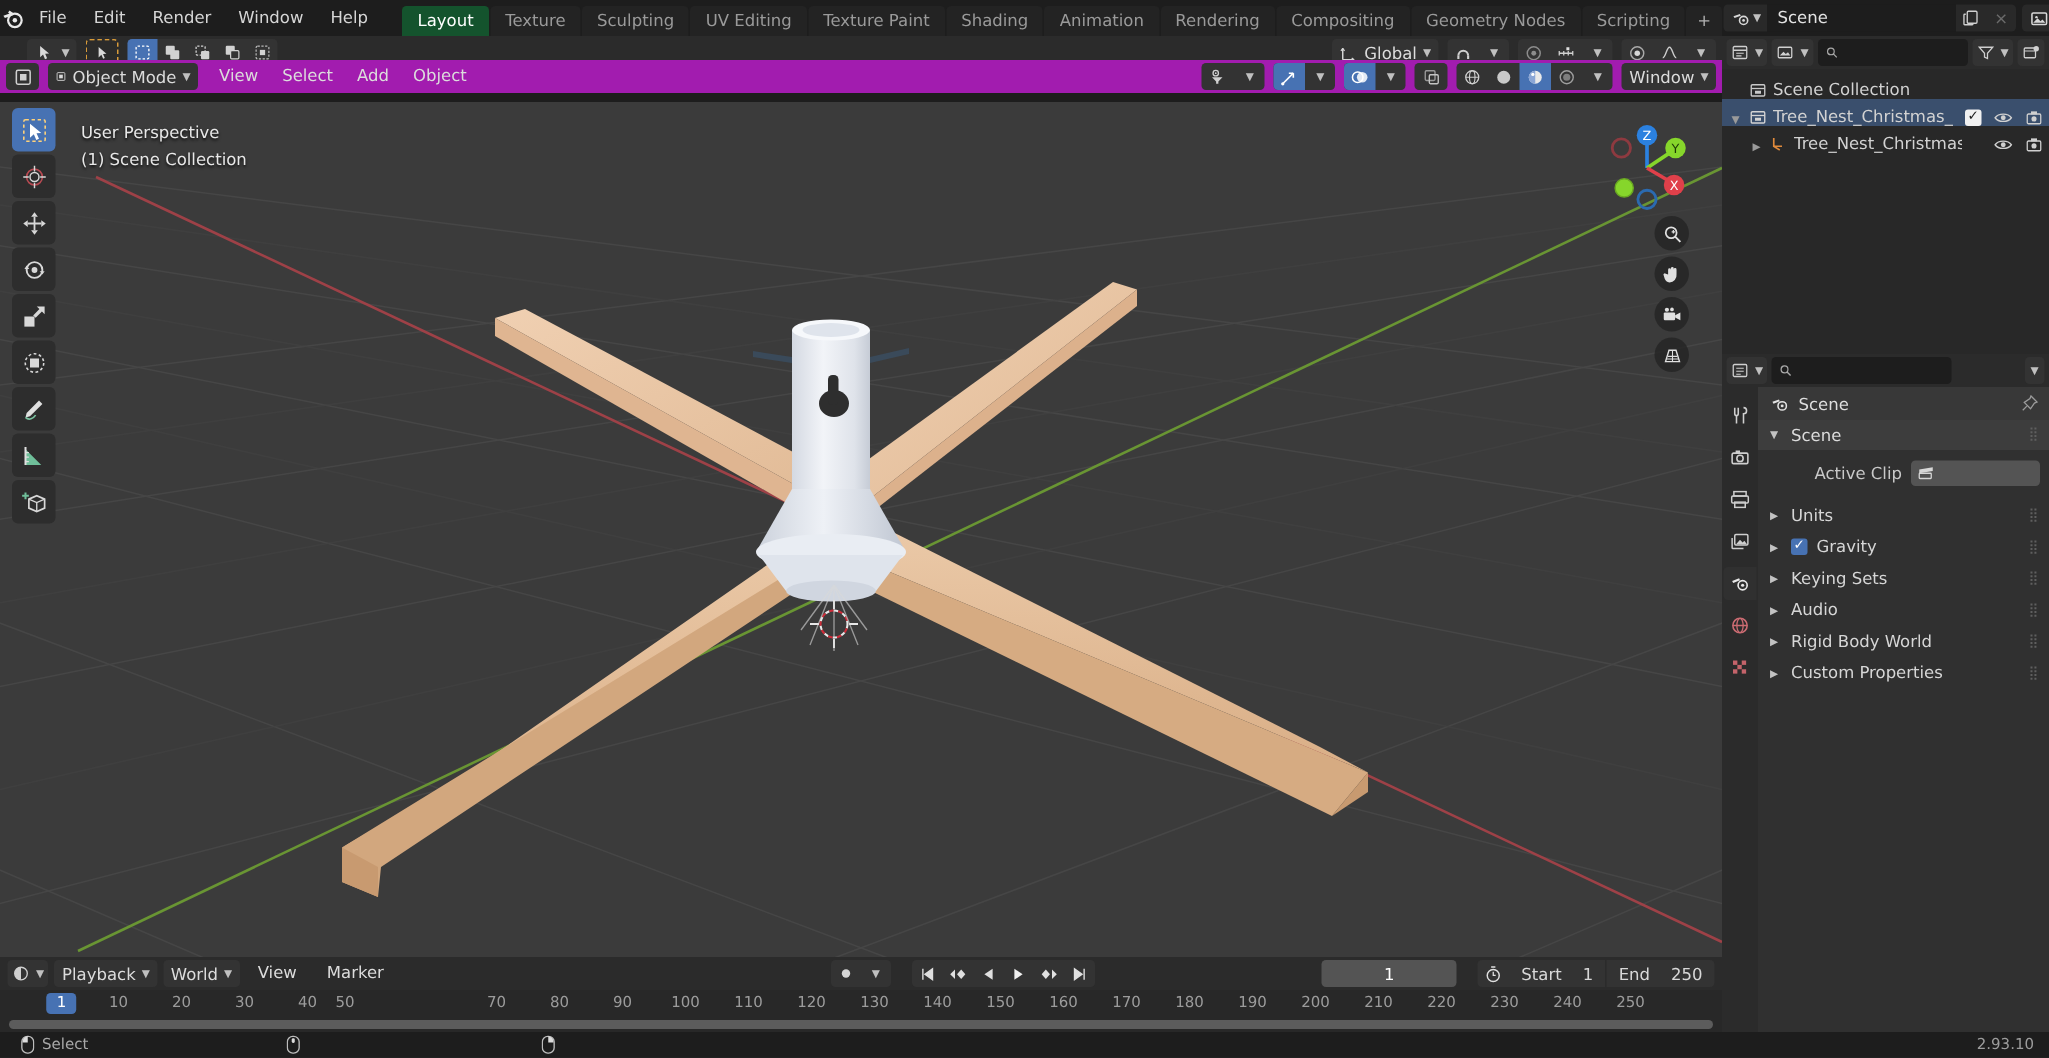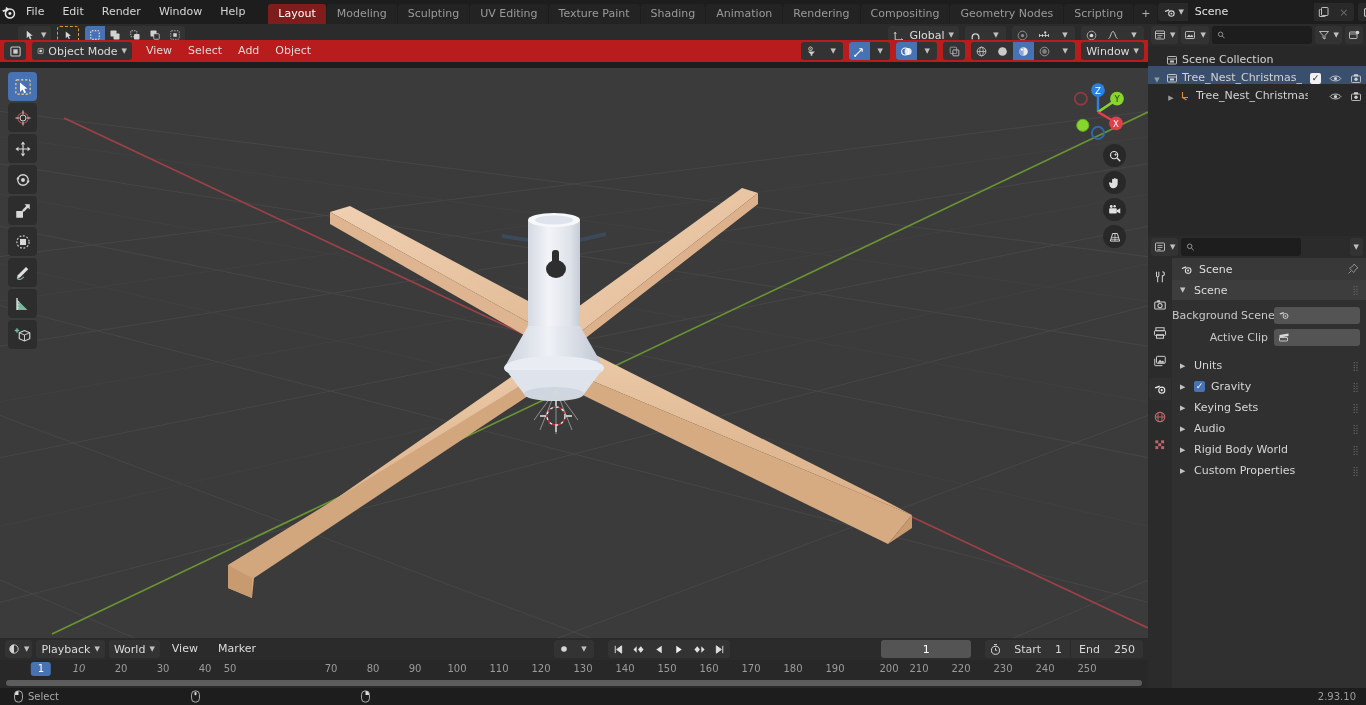--- a/index.html
+++ b/index.html
@@ -23,21 +23,21 @@
   .menu-item {
     padding: 0 9px; height: 24px; line-height: 24px;
     color: #d6d6d6; font-size: 11px; white-space: nowrap;
   }
   .ws-tabs { display: flex; align-items: flex-end; height: 24px; margin-left: 14px; }
   .ws-tab {
     height: 20px; line-height: 20px; padding: 0 10px;
     font-size: 11px; color: #9a9a9a; background: #232323;
     border-radius: 3px 3px 0 0; margin-right: 1px; white-space: nowrap;
   }
-  .ws-tab.active { background: #7f1d1d; color: #ffffff; }
+  .ws-tab.active { background: #14532d; color: #ffffff; }
   .ws-tab.plus { color: #b0b0b0; padding: 0 7px; background: #232323; }
   .topbar-right {
     margin-left: auto; display: flex; align-items: center; gap: 4px;
     padding-right: 4px; height: 24px;
   }
   .id-block { display: flex; align-items: center; height: 18px; }
   .id-icon-btn {
     display: flex; align-items: center; gap: 2px;
     background: #292929; border-radius: 3px 0 0 3px;
     height: 18px; padding: 0 4px 0 5px;
@@ -73,21 +73,21 @@
     justify-content: center; padding: 0 4px;
   }
   .hdr-seg.on { background: #4772b3; }
   .hdr-seg.first { border-radius: 3px 0 0 3px; }
   .hdr-seg.last { border-radius: 0 3px 3px 0; }
   .sep { width: 6px; }
 
   
   .tool-header {
     position: absolute; left: 0; top: 40px; width: 1148px; height: 22px;
-    background: #b91c1c; display: flex; align-items: center; padding: 0 4px; justify-content: space-between;
+    background: #a21caf; display: flex; align-items: center; padding: 0 4px; justify-content: space-between;
   }
 
   
   .viewport {
     position: absolute; left: 0; top: 68px; width: 1148px; height: 570px;
     background: #3b3b3b; overflow: hidden;
   }
   .vp-canvas { position: absolute; inset: 0; }
   .vp-overlay-text {
     position: absolute; left: 54px; top: 12px;
@@ -251,21 +251,21 @@
       </svg>
     </div>
     <div class="menu-item">File</div>
     <div class="menu-item">Edit</div>
     <div class="menu-item">Render</div>
     <div class="menu-item">Window</div>
     <div class="menu-item">Help</div>
 
     <div class="ws-tabs">
       <div class="ws-tab active">Layout</div>
-      <div class="ws-tab">Modeling</div>
+      <div class="ws-tab">Texture</div>
       <div class="ws-tab">Sculpting</div>
       <div class="ws-tab">UV Editing</div>
       <div class="ws-tab">Texture Paint</div>
       <div class="ws-tab">Shading</div>
       <div class="ws-tab">Animation</div>
       <div class="ws-tab">Rendering</div>
       <div class="ws-tab">Compositing</div>
       <div class="ws-tab">Geometry Nodes</div>
       <div class="ws-tab">Scripting</div>
       <div class="ws-tab plus">+</div>
@@ -605,20 +605,24 @@
 
       <g transform="translate(556,348)">
         <circle r="9" fill="none" stroke="#e8e8e8" stroke-width="1.4" stroke-dasharray="3 3"></circle>
         <circle r="9" fill="none" stroke="#cf2d3a" stroke-width="1.4" stroke-dasharray="3 3" stroke-dashoffset="3"></circle>
         <path d="M0 -16 V-10 M0 10 V16 M-16 0 H-10 M10 0 H16" stroke="#e8e8e8" stroke-width="1.3"></path>
       </g>
 
       <path d="M556 322 L540 362 M556 322 L572 362 M556 322 L556 366 M556 322 L534 352 M556 322 L578 352" stroke="#d8d8d8" stroke-width="0.9" opacity=".6" fill="none"></path>
     </svg>
 
+    <div class="vp-overlay-text">
+      <div>User Perspective</div>
+      <div>(1) Scene Collection</div>
+    </div>
 
     <div class="toolbar">
       <div class="tool-btn active">
         <svg width="18" height="18" viewBox="0 0 24 24">
           <rect x="2.5" y="2.5" width="19" height="19" rx="1.5" fill="none" stroke="#ffd27a" stroke-width="1.4" stroke-dasharray="3 2.4"></rect>
           <path d="M8 6 L8 18.5 L11.4 15.3 L13.6 20.4 L16 19.3 L13.8 14.4 L18 14.2 Z" fill="#ffffff"></path>
         </svg>
       </div>
       <div class="tool-btn">
         <svg width="18" height="18" viewBox="0 0 24 24">
@@ -904,30 +908,20 @@
       </div>
 
       <div class="panel-head">
         <span class="tri">▼</span>
         <span>Scene</span>
         <span class="grip">⣿</span>
       </div>
 
       <div style="padding-top:3px;">
         <div class="prop-row">
-          <span class="prop-label">Background Scene</span>
-          <div class="prop-field">
-            <svg width="12" height="12" viewBox="0 0 24 24">
-              <circle cx="15" cy="14" r="5" fill="none" stroke="#d8d8d8" stroke-width="1.8"></circle>
-              <circle cx="15" cy="14" r="1.7" fill="#d8d8d8"></circle>
-              <path d="M3 9 L11 6 L12 8.3 L4.3 11.2 Z" fill="#d8d8d8"></path>
-            </svg>
-          </div>
-        </div>
-        <div class="prop-row">
           <span class="prop-label">Active Clip</span>
           <div class="prop-field">
             <svg width="12" height="12" viewBox="0 0 24 24">
               <path d="M3 8 L21 5 L21 10 L3 13 Z" fill="#d8d8d8"></path>
               <rect x="3" y="13" width="16" height="7" rx="1" fill="none" stroke="#d8d8d8" stroke-width="1.7"></rect>
             </svg>
           </div>
         </div>
       </div>
 
@@ -1052,40 +1046,40 @@
           <span>1</span>
         </div>
         <div class="se-cell" style="border-left:1px solid #2b2b2b;">
           <span>End</span>
           <span>250</span>
         </div>
       </div>
     </div>
 
     <div class="tl-ruler">
-      <div class="tl-tick" style="left:79px;font-style:italic;">10</div>
+      <div class="tl-tick" style="left:79px;">10</div>
       <div class="tl-tick" style="left:121px;">20</div>
       <div class="tl-tick" style="left:163px;">30</div>
       <div class="tl-tick" style="left:205px;">40</div>
       <div class="tl-tick" style="left:230px;text-align:center;">50</div>
       <div class="tl-tick" style="left:289px;margin-top:32px;">60</div>
       <div class="tl-tick" style="left:331px;">70</div>
       <div class="tl-tick" style="left:373px;">80</div>
       <div class="tl-tick" style="left:415px;">90</div>
       <div class="tl-tick" style="left:457px;">100</div>
       <div class="tl-tick" style="left:499px;">110</div>
       <div class="tl-tick" style="left:541px;">120</div>
       <div class="tl-tick" style="left:583px;">130</div>
       <div class="tl-tick" style="left:625px;">140</div>
       <div class="tl-tick" style="left:667px;">150</div>
       <div class="tl-tick" style="left:709px;">160</div>
       <div class="tl-tick" style="left:751px;">170</div>
       <div class="tl-tick" style="left:793px;">180</div>
       <div class="tl-tick" style="left:835px;text-align:right;">190</div>
-      <div class="tl-tick" style="left:877px;margin-left:12px;">200</div>
+      <div class="tl-tick" style="left:877px;">200</div>
       <div class="tl-tick" style="left:919px;">210</div>
       <div class="tl-tick" style="left:961px;">220</div>
       <div class="tl-tick" style="left:1003px;">230</div>
       <div class="tl-tick" style="left:1045px;">240</div>
       <div class="tl-tick" style="left:1087px;">250</div>
       <div class="tl-current">1</div>
     </div>
 
     <div class="tl-scroll">
       <div class="tl-scroll-bar"></div>

